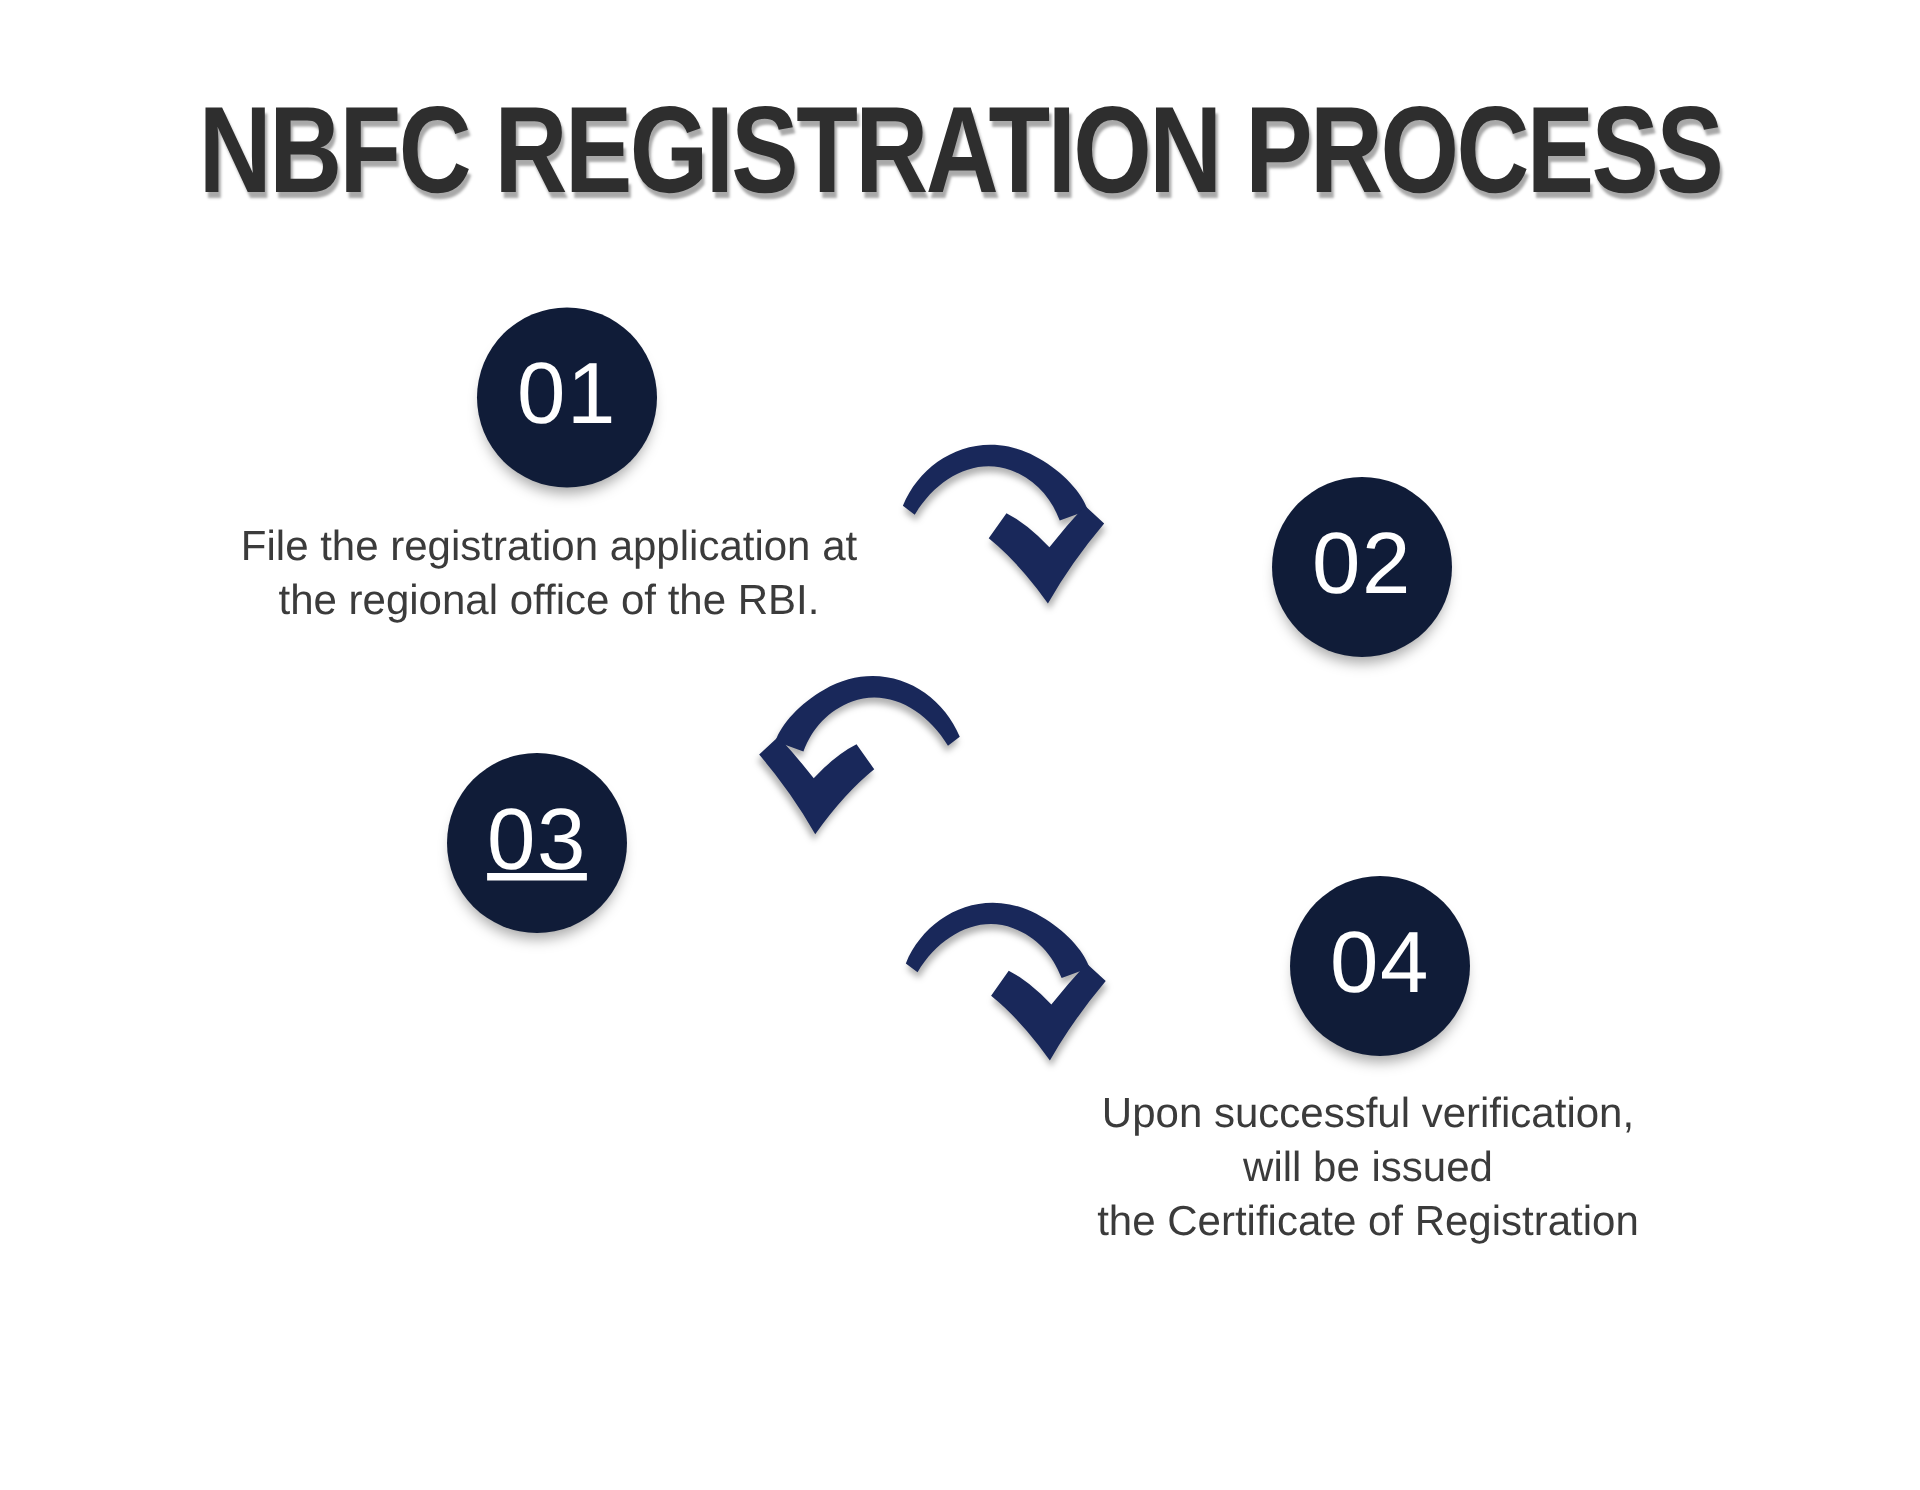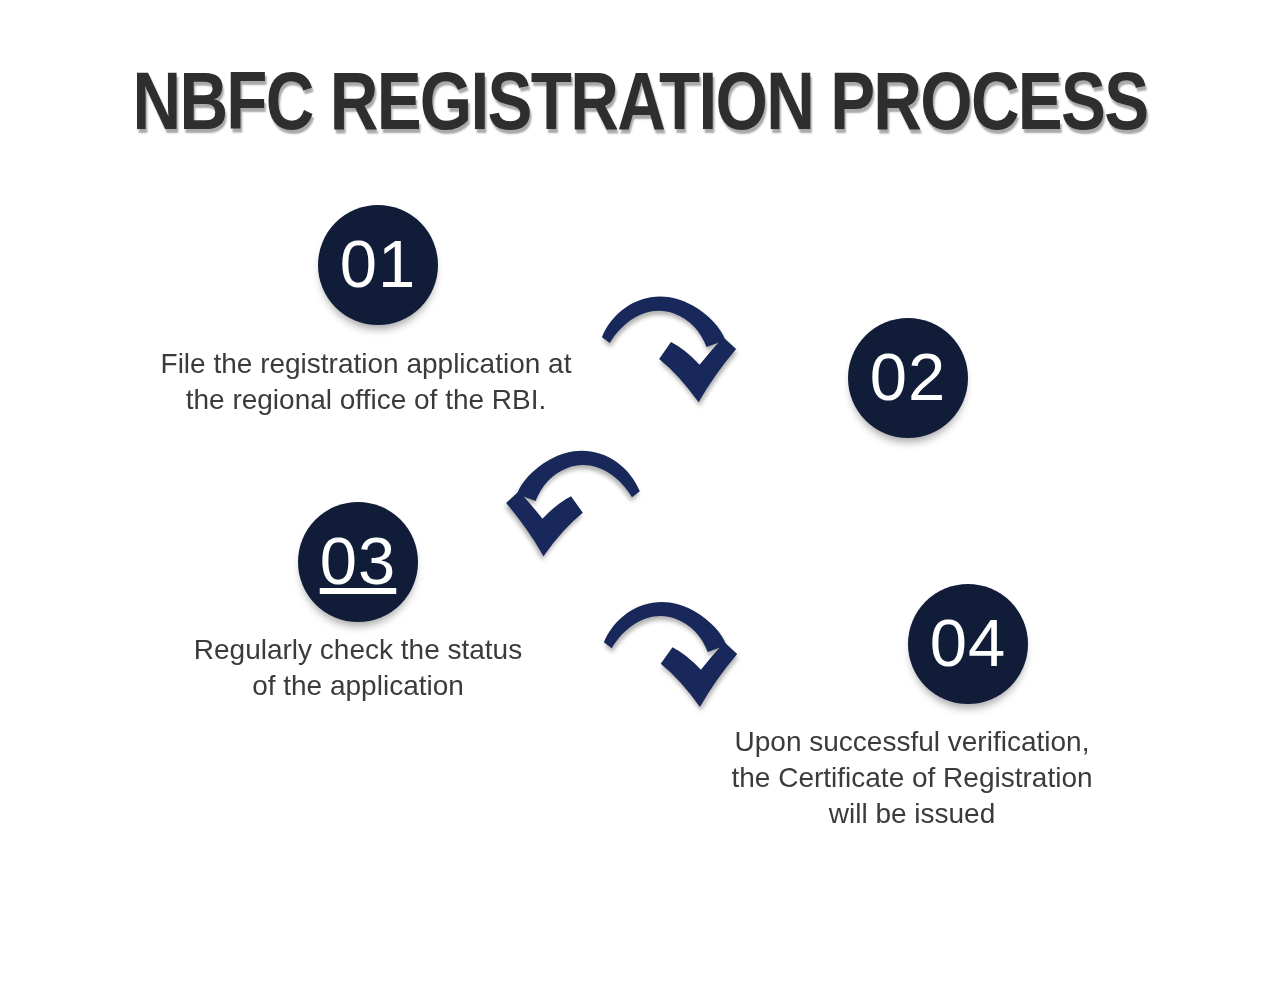--- a/index.html
+++ b/index.html
@@ -46,21 +46,21 @@
     height: 120px;
     border-radius: 50%;
     background: var(--circle-fill);
     color: var(--circle-number-text);
     display: flex;
     align-items: center;
     justify-content: center;
     box-shadow: 0 7px 9px -3px rgba(0,0,0,0.35);
   }
   .badge span {
-    font-size: 67px;
+    font-size: 58px;
     letter-spacing: 1px;
     line-height: 1;
     padding-bottom: 4px;
   }
   .desc {
     position: absolute;
     text-align: center;
     font-size: 28px;
     line-height: 36px;
     color: var(--body-text);
@@ -105,34 +105,30 @@
   <div class="arrow flip" style="left:490px; top:446px; width:164px; height:118px;">
     <svg viewBox="0 0 150 120">
       <path d="M6,46 C20,12 60,-8 98,14 C114,23 127,37 131,49 L112,56 C106,40 95,28 79,22 C55,13 29,27 14,52 Z"></path>
       <path d="M64,68 Q84,84 104,112 Q120,84 142,58 L129,46 Q116,60 105,74 Q90,58 76,51 Z"></path>
     </svg>
   </div>
 
   <div class="badge" style="left:298px; top:502px;text-decoration:underline;">
     <span>03</span>
   </div>
-  <div class="desc" style="left:58px; top:632px; width:600px;">
-    <div>Regularly check the status</div>
-    <div>of the application</div>
-  </div>
 
   <div class="arrow" style="left:598px; top:596px; width:147px; height:120px;">
     <svg viewBox="0 0 150 120">
       <path d="M6,46 C20,12 60,-8 98,14 C114,23 127,37 131,49 L112,56 C106,40 95,28 79,22 C55,13 29,27 14,52 Z"></path>
       <path d="M64,68 Q84,84 104,112 Q120,84 142,58 L129,46 Q116,60 105,74 Q90,58 76,51 Z"></path>
     </svg>
   </div>
 
-  <div class="badge" style="left:908px; top:584px;">
+  <div class="badge" style="left:860px; top:584px;">
     <span>04</span>
   </div>
   <div class="desc" style="left:612px; top:724px; width:600px;">
     <div>Upon successful verification,</div>
+    <div>will be issued</div>
     <div>the Certificate of Registration</div>
-    <div>will be issued</div>
   </div>
 
 </div>
 
 </body></html>

